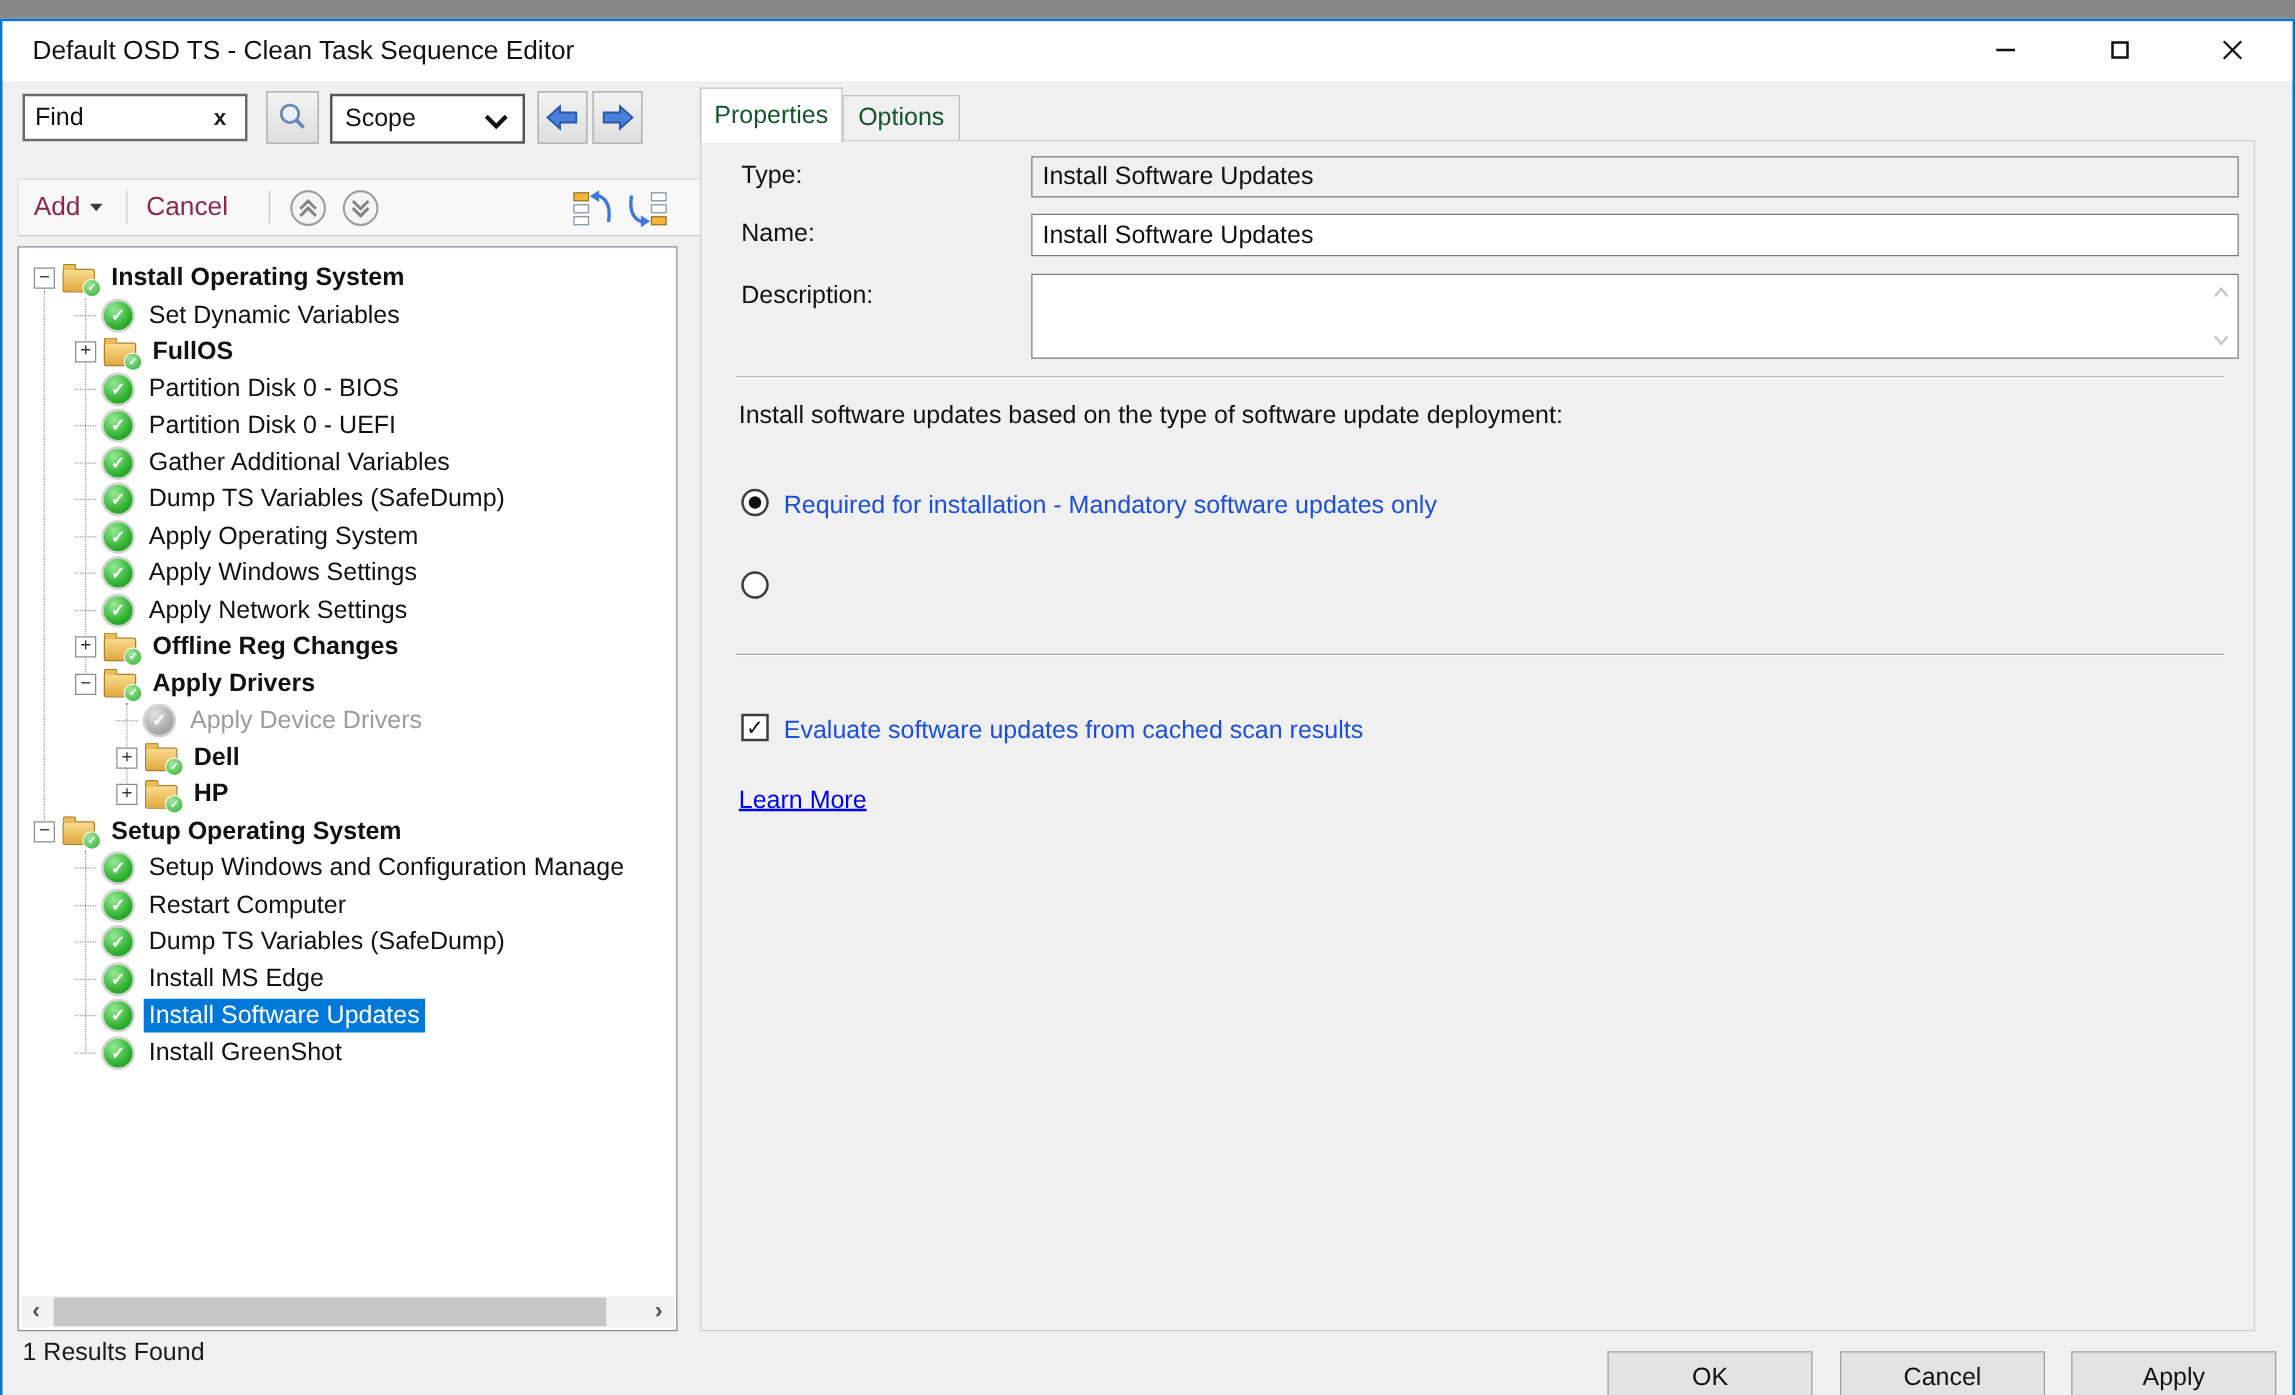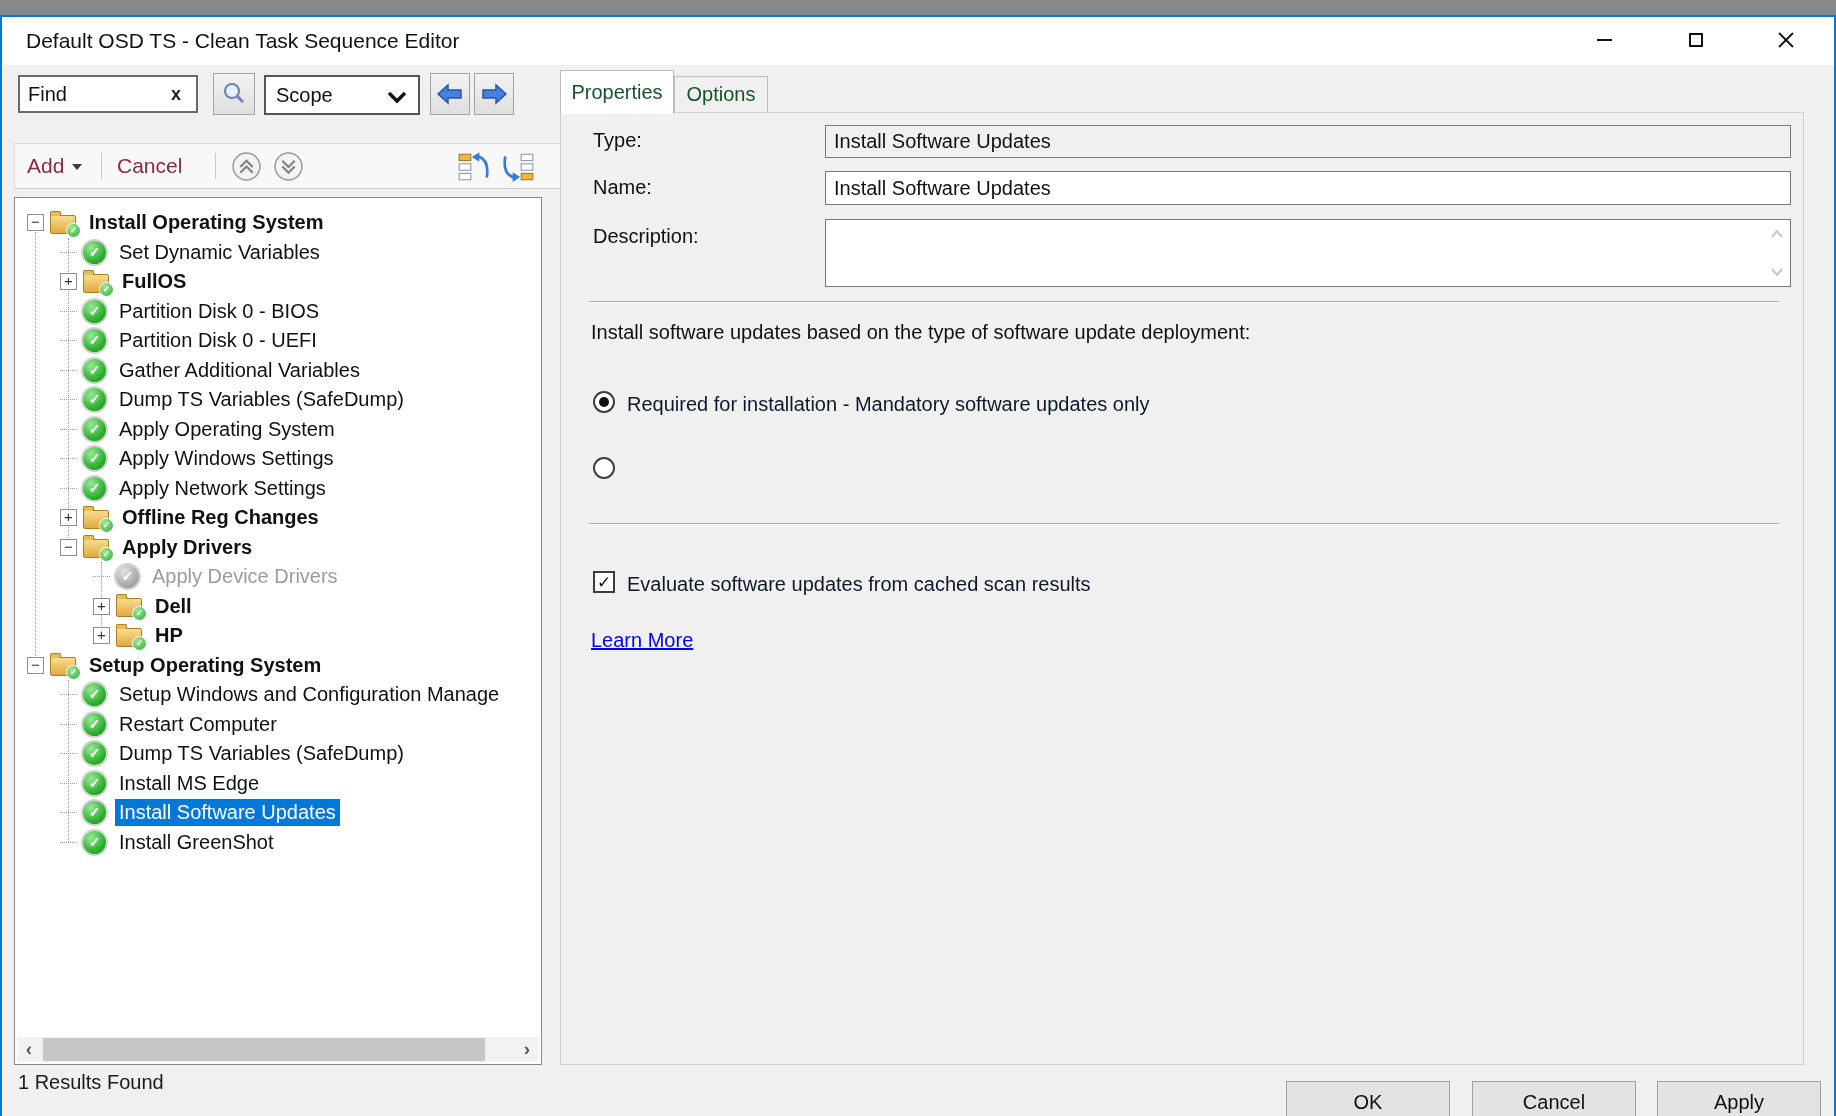--- a/index.html
+++ b/index.html
@@ -82,21 +82,21 @@
   .fld-label { position: absolute; font-size: 20px; color: #111; }
   .fld { position: absolute; left: 264px; width: 966px; border: 1px solid #7a7a7a; font-size: 20px;
     padding: 0 8px; color: #111; font-family: "Liberation Sans", sans-serif; }
   .fld.ro { background: #f0f0f0; }
   .fld.rw { background: #fff; }
   .desc-box { position: absolute; left: 264px; top: 106px; width: 966px; height: 68px; background: #fff; border: 1px solid #7a7a7a; }
   .desc-arrow { position: absolute; right: 5px; }
   .hsep { position: absolute; left: 28px; width: 1190px; height: 2px; border-top: 1px solid #a8a8a8; border-bottom: 1px solid #fff; }
   .radio { position: absolute; left: 32px; width: 22px; height: 22px; border: 2px solid #3d3d3d; border-radius: 50%; background: #fff; }
   .radio .dot { position: absolute; left: 4px; top: 4px; width: 10px; height: 10px; border-radius: 50%; background: #111; }
-  .opt-label { position: absolute; left: 66px; font-size: 20px; color: #0f172a; }
+  .opt-label { position: absolute; left: 66px; font-size: 20px; color: #1d4ed8; }
   .checkbox { position: absolute; left: 32px; width: 22px; height: 22px; border: 2px solid #3d3d3d; background: #fff;
     text-align: center; line-height: 19px; font-size: 17px; color: #111; }
   .link { position: absolute; left: 30px; font-size: 20px; color: #0000ee; text-decoration: underline; cursor: pointer; }
 
   
   .btn { position: absolute; top: 1064px; width: 164px; height: 42px; background: #e3e3e3;
     border: 1px solid #a0a0a0; font-size: 20px; color: #111; text-align: center; line-height: 40px; }
 </style>
 </head>
 <body>

